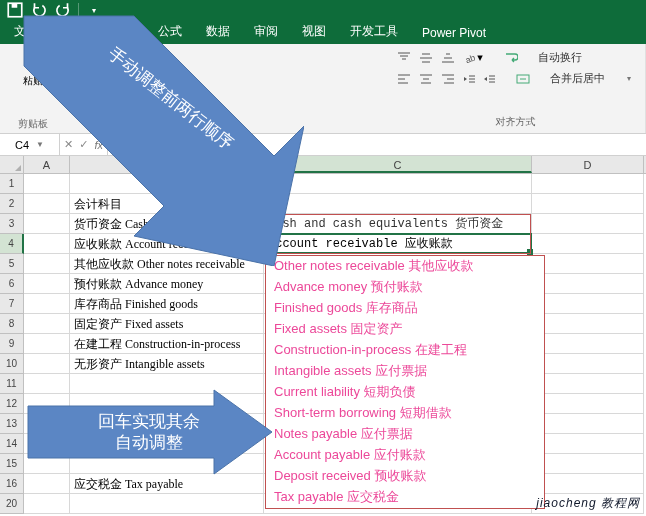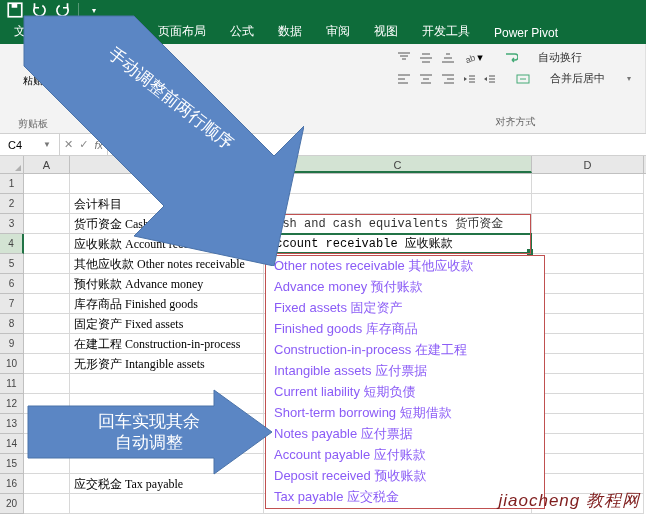--- a/index.html
+++ b/index.html
@@ -30,21 +30,21 @@
 
 .clipboard-group { width: 66px; display:flex; flex-direction:column; align-items:center; padding-top:4px;}
 .paste-big { width:36px; height:40px; display:flex; flex-direction:column; align-items:center; justify-content:center; }
 .paste-big svg { width:26px; height:26px; }
 .paste-label { font-size:10px; margin-top:2px; }
 
 .font-group { padding:4px 6px 2px; border-right:1px solid #e0e0e0; display:flex; flex-direction:column; gap:3px; width:180px;}
 
 
 .fx-row { height: 22px; border-bottom: 1px solid #d0d0d0; display: flex; align-items: stretch; }
-.name-box { width: 60px; border-right: 1px solid #d0d0d0; display: flex; align-items: center; padding: 0 8px; font-size: 11px; background:#fff;}
+.name-box { width: 60px; border-right: 1px solid #d0d0d0; display: flex; align-items: center; padding: 0 15px; font-size: 11px; background:#fff;}
 .name-box .dd { margin-left: auto; color: #777; font-size: 8px; }
 .fx-btns { display: flex; align-items: center; padding: 0 4px; gap: 6px; border-right: 1px solid #d0d0d0; color: #777; }
 .fx-btns span { font-size: 11px; }
 .formula-input { flex: 1; display: flex; align-items: center; padding: 0 6px; font-size: 12px; color: #333; background:#fff;}
 
 
 .grid-wrap { position: relative; height: 360px; overflow: hidden; background:#fff;}
 .col-headers { display: flex; height: 18px; background: #e8e8e8; border-bottom: 1px solid #c0c0c0; position:relative; }
 .select-all { width: 24px; border-right: 1px solid #c0c0c0; background: #e8e8e8; position:relative;}
 .select-all::after{content:""; position:absolute; right:2px; bottom:2px; width:0;height:0;border-left:6px solid transparent; border-bottom:6px solid #b0b0b0;}
@@ -57,29 +57,29 @@
 .row-h { width: 24px; border-right: 1px solid #c0c0c0; border-bottom: 1px solid #c0c0c0; background: #e8e8e8; text-align: center; font-size: 10px; color: #444; line-height: 20px; }
 .row-h.selected { background:#d3e3d3; border-right:2px solid #217346;}
 .cell { border-right: 1px solid #d8d8d8; border-bottom: 1px solid #d8d8d8; padding: 0 4px; font-size: 12px; color: #000; line-height: 20px; white-space: nowrap; overflow: hidden; }
 .cell.colA{width:46px;} .cell.colB{width:194px; font-family:"SimSun","NSimSun",serif;} .cell.colC{width:268px; font-family:"Courier New",monospace; color:#333;} .cell.colD{width:112px;}
 
 .active-cell-ring { position: absolute; border: 2px solid #217346; pointer-events: none; }
 .active-cell-ring::after{content:"";position:absolute;right:-3px;bottom:-3px;width:6px;height:6px;background:#217346;}
 
 
 .ac-drop { position: absolute; border: 1.5px solid #c05050; background: #fff; font-family: "Courier New", monospace; font-size: 13px; }
-.ac-row { padding: 1px 8px; color: #8b5cf6; line-height: 18px; border-bottom: 1px dotted transparent; white-space:nowrap;}
+.ac-row { padding: 1px 8px; color: #ec4899; line-height: 18px; border-bottom: 1px dotted transparent; white-space:nowrap;}
 
 
 .callout { position: absolute; color: #fff; font-size: 17px; text-align: center; display:flex; align-items:center; justify-content:center; pointer-events:none; z-index:50;}
 .callout .txt { position: relative; z-index: 2; line-height:1.25; }
 .callout svg { position: absolute; left: 0; top: 0; width: 100%; height: 100%; }
 
 
-.watermark { position:absolute; right:6px; bottom:4px; font-size:17px; color:#7f1d1d; font-style:italic; letter-spacing:1px; pointer-events:none;text-align:center;}
+.watermark { position:absolute; right:6px; bottom:4px; font-size:12px; color:#0f172a; font-style:italic; letter-spacing:1px; pointer-events:none;text-align:center;}
 </style>
 </head>
 <body>
 
 <div class="titlebar">
   <span class="qat-btn">
       <svg viewBox="0 0 16 16">
         <rect x="2" y="2" width="12" height="12" fill="none" stroke="#fff" stroke-width="1.5"></rect>
         <rect x="5" y="2" width="5" height="4" fill="#fff"></rect>
       </svg>
@@ -97,21 +97,20 @@
       </svg>
     </span>
   <span class="divider"></span>
   <span class="qat-btn" style="font-size:8px;">▾</span>
 </div>
 
 <div class="tabs">
   <div class="tab">文件</div>
   <div class="tab" style="opacity:0">开始</div>
   <div class="tab">插入</div>
-  <div class="tab">页面布局</div>
   <div class="tab">公式</div>
   <div class="tab">数据</div>
   <div class="tab">审阅</div>
   <div class="tab">视图</div>
   <div class="tab">开发工具</div>
   <div class="tab">Power Pivot</div>
 </div>
 
 <div class="ribbon">
   <div class="clipboard-group">
@@ -365,22 +364,22 @@
         <div class="cell colD"></div>
       </div>
 
     <div class="active-cell-ring" style="left:263px; top:59px; width:269px; height:21px;"></div>
 
     <div style="position:absolute; left:265px; top:40px; width:266px; height:40px; border:1.5px solid #c05050; pointer-events:none;"></div>
 
     <div class="ac-drop" style="left:265px; top:81px; width:280px;">
       <div class="ac-row">Other notes receivable 其他应收款</div>
       <div class="ac-row">Advance money 预付账款</div>
+      <div class="ac-row">Finished goods 库存商品</div>
       <div class="ac-row">Fixed assets 固定资产</div>
-      <div class="ac-row">Finished goods 库存商品</div>
       <div class="ac-row">Construction-in-process 在建工程</div>
       <div class="ac-row">Intangible assets 应付票据</div>
       <div class="ac-row">Current liability 短期负债</div>
       <div class="ac-row">Short-term borrowing 短期借款</div>
       <div class="ac-row">Notes payable 应付票据</div>
       <div class="ac-row">Account payable 应付账款</div>
       <div class="ac-row">Deposit received 预收账款</div>
       <div class="ac-row">Tax payable 应交税金</div>
     </div>
   </div>

